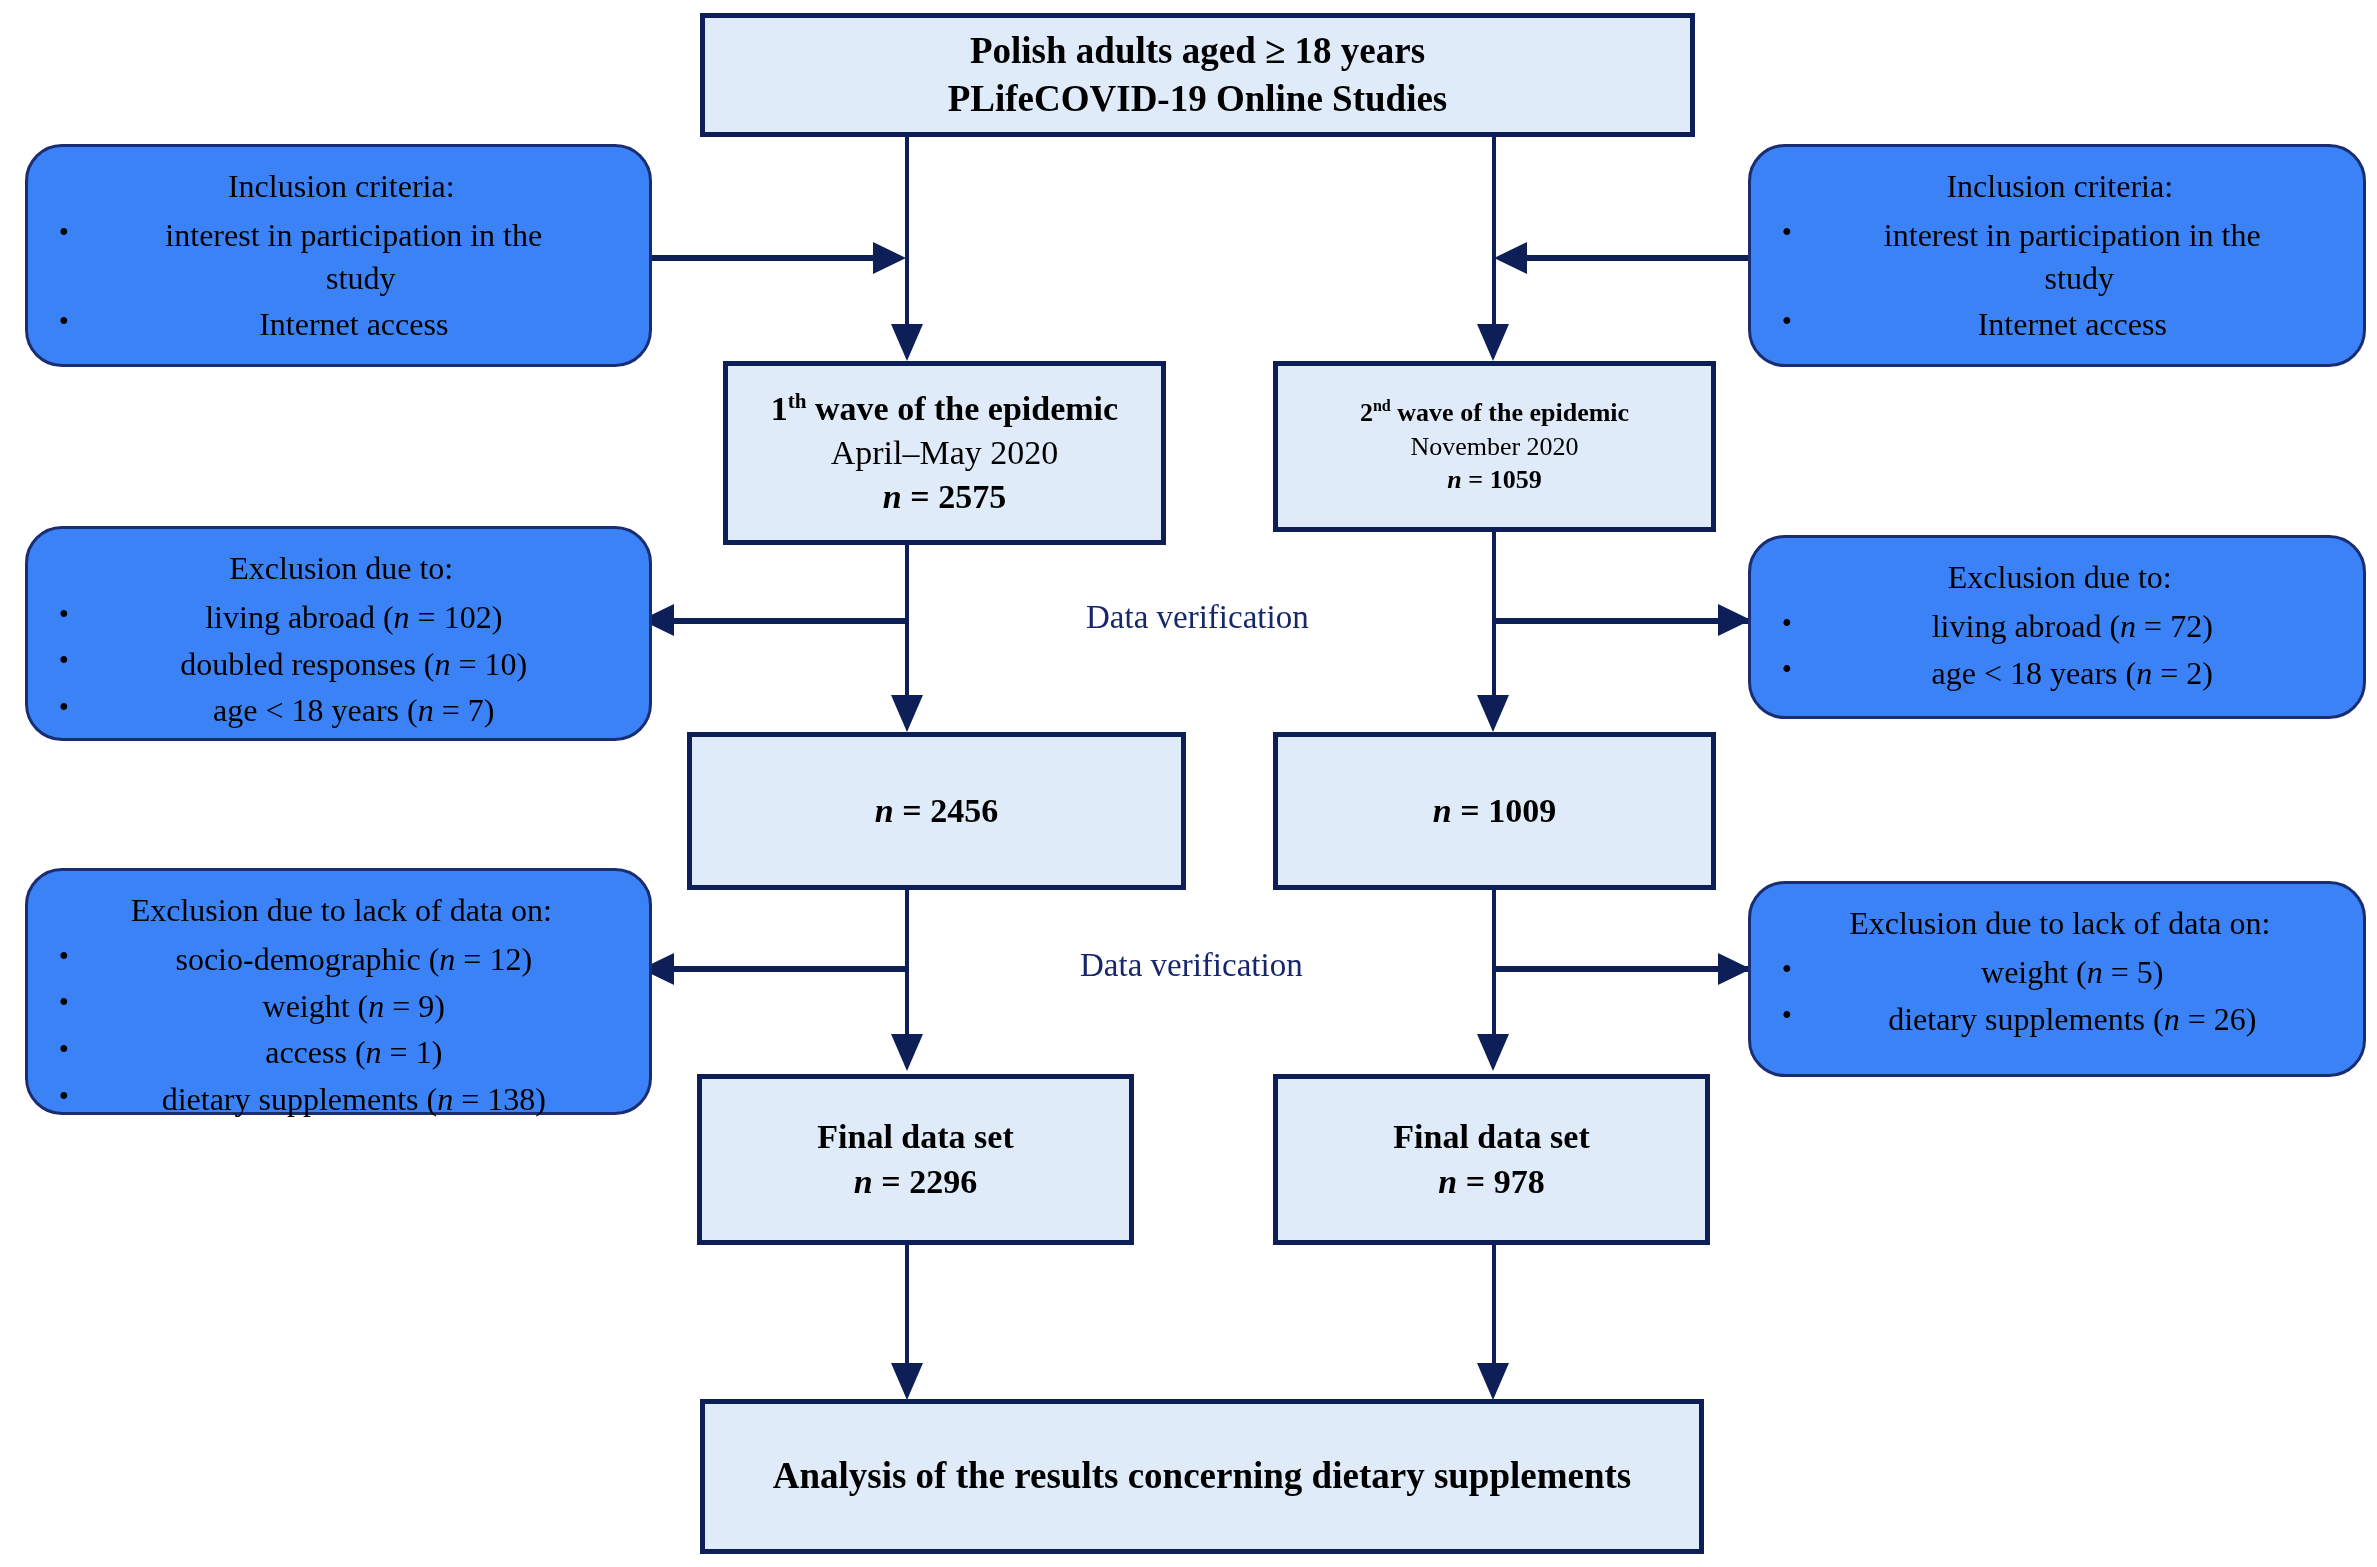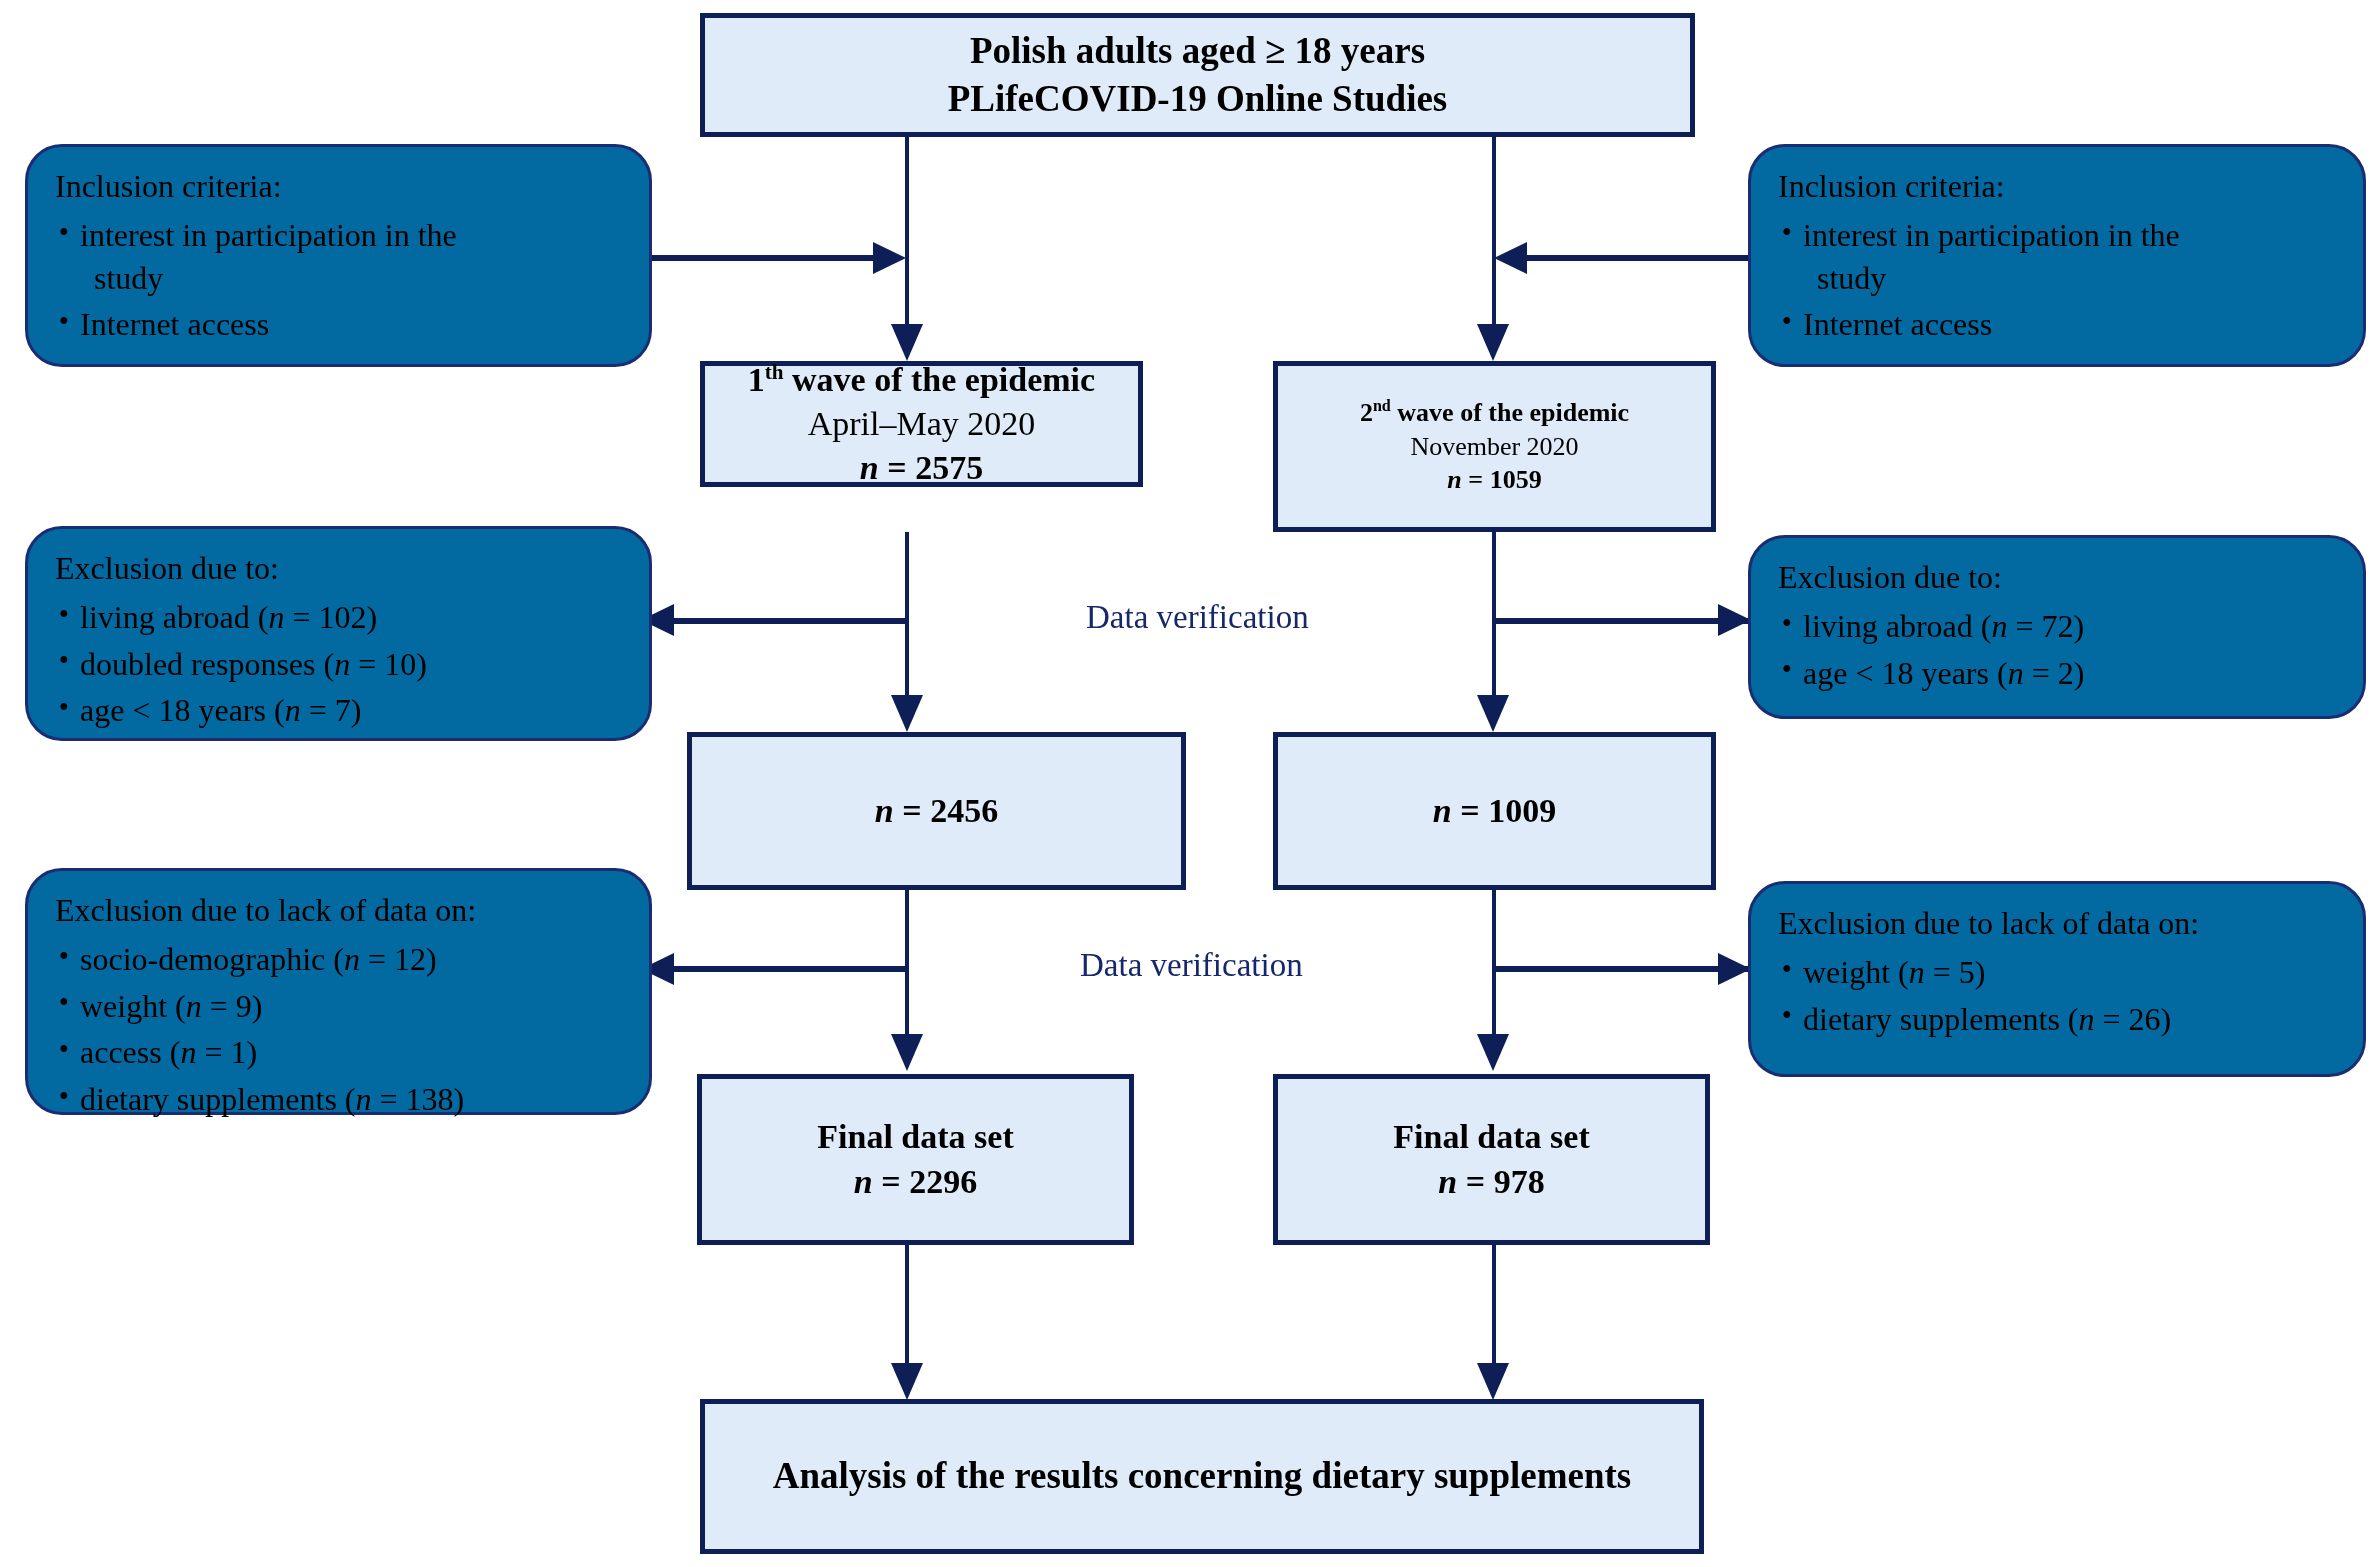--- a/index.html
+++ b/index.html
@@ -30,26 +30,27 @@
     z-index: 5;
   }
   .procbox .line {
     line-height: 1.30;
     white-space: nowrap;
   }
   
   .critbox {
     position: absolute;
     box-sizing: border-box;
-    background: #0369a1;
+    background: #3b82f6;
     border: 3.8px solid #1a2d72;
     border-radius: 37px;
     color: #000000;
     z-index: 5;
     padding: 19px 21.5px 16.5px 27px;
+    text-align: center;
   }
   .critbox .title {
     font-size: 32px;
     line-height: 1.30;
     margin-bottom: 6.3px;
     white-space: nowrap;
   }
   .critbox ul {
     margin: 0;
     padding: 0;
@@ -146,21 +147,21 @@
   </div>
 
   <div class="critbox" style="left:1748px; top:144px; width:618px; height:223px;">
     <div class="title">Inclusion criteria:</div>
     <ul>
       <li>interest in participation in the<span class="cont">study</span></li>
       <li>Internet access</li>
     </ul>
   </div>
 
-  <div class="procbox" style="left:700px; top:361px; width:443px; height:126px; font-size:34px;">
+  <div class="procbox" style="left:723px; top:361px; width:443px; height:184px; font-size:34px;">
     <div class="line" style="font-weight:700;">
       <span>1</span><sup class="ord">th</sup><span> wave of the epidemic</span>
     </div>
     <div class="line">April–May 2020</div>
     <div class="line" style="font-weight:700;">
       <em class="it">n</em><span> = 2575</span>
     </div>
   </div>
 
   <div class="procbox" style="left:1273px; top:361px; width:443px; height:171px; font-size:26px;">

